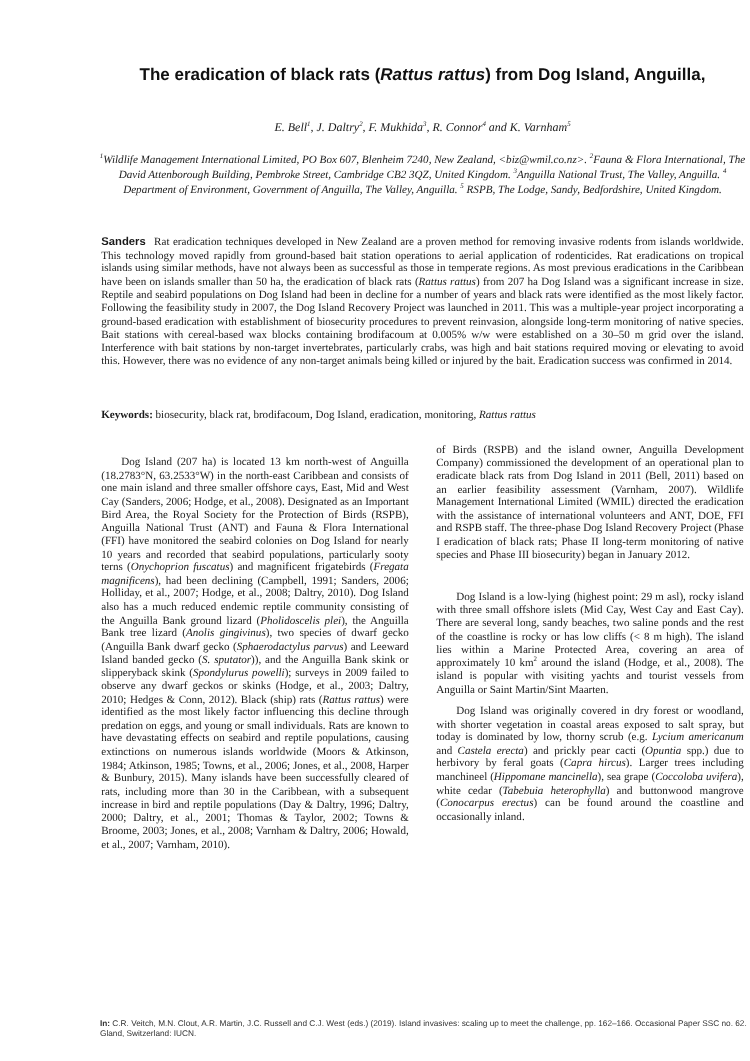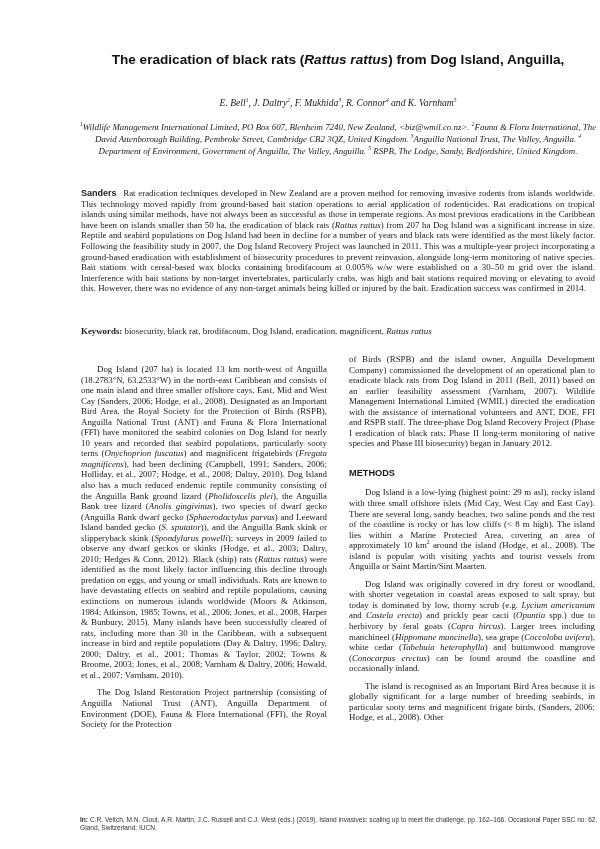--- a/index.html
+++ b/index.html
@@ -44,35 +44,32 @@
   <div class="authors" id="authors"><span>E. Bell<sup>1</sup></span>, <span>J. Daltry<sup>2</sup></span>, <span>F. Mukhida<sup>3</sup></span>, <span>R. Connor<sup>4</sup></span> and <span>K. Varnham<sup>5</sup></span></div>
 
   <div class="affil" id="affils"><sup>1</sup><span>Wildlife Management International Limited, PO Box 607, Blenheim 7240, New Zealand, &lt;biz@wmil.co.nz&gt;. </span><sup>2</sup><span>Fauna &amp; Flora International, The David Attenborough Building, Pembroke Street, Cambridge CB2 3QZ, United Kingdom. </span><sup>3</sup><span>Anguilla National Trust, The Valley, Anguilla. </span><sup>4</sup><span> Department of Environment, Government of Anguilla, The Valley, Anguilla. </span><sup>5</sup><span> RSPB, The Lodge, Sandy, Bedfordshire, United Kingdom.</span></div>
 
   <div class="abstract">
     <span class="lbl">Sanders</span>
     <span>Rat eradication techniques developed in New Zealand are a proven method for removing invasive rodents from islands worldwide. This technology moved rapidly from ground-based bait station operations to aerial application of rodenticides. Rat eradications on tropical islands using similar methods, have not always been as successful as those in temperate regions. As most previous eradications in the Caribbean have been on islands smaller than 50 ha, the eradication of black rats (</span><i>Rattus rattus</i><span>) from 207 ha Dog Island was a significant increase in size. Reptile and seabird populations on Dog Island had been in decline for a number of years and black rats were identified as the most likely factor. Following the feasibility study in 2007, the Dog Island Recovery Project was launched in 2011. This was a multiple-year project incorporating a ground-based eradication with establishment of biosecurity procedures to prevent reinvasion, alongside long-term monitoring of native species. Bait stations with cereal-based wax blocks containing brodifacoum at 0.005% w/w were established on a 30–50 m grid over the island. Interference with bait stations by non-target invertebrates, particularly crabs, was high and bait stations required moving or elevating to avoid this. However, there was no evidence of any non-target animals being killed or injured by the bait.  Eradication success was confirmed in 2014.</span>
   </div>
 
   <div class="keywords">
-    <span class="lbl">Keywords:</span><span> biosecurity, black rat, brodifacoum, Dog Island, eradication, magnificent, </span><i>Rattus rattus</i>
+    <span class="lbl">Keywords:</span><span> biosecurity, black rat, brodifacoum, Dog Island, eradication, monitoring, </span><i>Rattus rattus</i>
   </div>
 
   <div class="col col-left">
     <p>Dog Island (207 ha) is located 13 km north-west of Anguilla (18.2783°N, 63.2533°W) in the north-east Caribbean and consists of one main island and three smaller offshore cays, East, Mid and West Cay (Sanders, 2006; Hodge, et al., 2008).  Designated as an Important Bird Area, the Royal Society for the Protection of Birds (RSPB), Anguilla National Trust (ANT) and Fauna &amp; Flora International (FFI) have monitored the seabird colonies on Dog Island for nearly 10 years and recorded that seabird populations, particularly sooty terns (<i>Onychoprion fuscatus</i>) and magnificent frigatebirds (<i>Fregata magnificens</i>), had been declining (Campbell, 1991; Sanders, 2006; Holliday, et al., 2007; Hodge, et al., 2008; Daltry, 2010). Dog Island also has a much reduced endemic reptile community consisting of the Anguilla Bank ground lizard (<i>Pholidoscelis plei</i>), the Anguilla Bank tree lizard (<i>Anolis gingivinus</i>), two species of dwarf gecko (Anguilla Bank dwarf gecko (<i>Sphaerodactylus parvus</i>) and Leeward Island banded gecko (<i>S. sputator</i>)), and the Anguilla Bank skink or slipperyback skink (<i>Spondylurus powelli</i>); surveys in 2009 failed to observe any dwarf geckos or skinks (Hodge, et al., 2003; Daltry, 2010; Hedges &amp; Conn, 2012). Black (ship) rats (<i>Rattus rattus</i>) were identified as the most likely factor influencing this decline through predation on eggs, and young or small individuals. Rats are known to have devastating effects on seabird and reptile populations, causing extinctions on numerous islands worldwide (Moors &amp; Atkinson, 1984; Atkinson, 1985; Towns, et al., 2006; Jones, et al., 2008, Harper &amp; Bunbury, 2015). Many islands have been successfully cleared of rats, including more than 30 in the Caribbean, with a subsequent increase in bird and reptile populations (Day &amp; Daltry, 1996; Daltry, 2000; Daltry, et al., 2001; Thomas &amp; Taylor, 2002; Towns &amp; Broome, 2003; Jones, et al., 2008; Varnham &amp; Daltry, 2006; Howald, et al., 2007; Varnham, 2010).</p>
-    <p>The Dog Island Restoration Project partnership (consisting of Anguilla National Trust (ANT), Anguilla Department of Environment (DOE), Fauna &amp; Flora International (FFI), the Royal Society for the Protection</p>
   </div>
 
   <div class="col col-right">
     <p class="noindent">of Birds (RSPB) and the island owner, Anguilla Development Company) commissioned the development of an operational plan to eradicate black rats from Dog Island in 2011 (Bell, 2011) based on an earlier feasibility assessment (Varnham, 2007). Wildlife Management International Limited (WMIL) directed the eradication with the assistance of international volunteers and ANT, DOE, FFI and RSPB staff. The three-phase Dog Island Recovery Project (Phase I eradication of black rats; Phase II long-term monitoring of native species and Phase III biosecurity) began in January 2012.</p>
     <div class="gap"></div>
-    <div class="heading">METHODS</div>
     <div class="gap" style="height:4px"></div>
     <p><span>Dog Island is a low-lying (highest point: 29 m asl), rocky island with three small offshore islets (Mid Cay, West Cay and East Cay). There are several long, sandy beaches, two saline ponds and the rest of the coastline is rocky or has low cliffs (&lt; 8 m high). The island lies within a Marine Protected Area, covering an area of approximately 10 km</span><sup>2</sup><span> around the island (Hodge, et al., 2008). The island is popular with visiting yachts and tourist vessels from Anguilla or Saint Martin/Sint Maarten.</span></p>
     <p>Dog Island was originally covered in dry forest or woodland, with shorter vegetation in coastal areas exposed to salt spray, but today is dominated by low, thorny scrub (e.g. <i>Lycium americanum</i> and <i>Castela erecta</i>) and prickly pear cacti (<i>Opuntia</i> spp.) due to herbivory by feral goats (<i>Capra hircus</i>). Larger trees including manchineel (<i>Hippomane mancinella</i>), sea grape (<i>Coccoloba uvifera</i>), white cedar (<i>Tabebuia heterophylla</i>) and buttonwood mangrove (<i>Conocarpus erectus</i>) can be found around the coastline and occasionally inland.</p>
-    <p>The island is recognised as an Important Bird Area because it is globally significant for a large number of breeding seabirds, in particular sooty terns and magnificent frigate birds, (Sanders, 2006; Hodge, et al., 2008). Other</p>
   </div>
 
   <div class="footer">
     <span class="lbl">In: </span><span>C.R. Veitch, M.N. Clout, A.R. Martin, J.C. Russell and C.J. West (eds.) (2019). Island invasives: scaling up to meet the challenge, pp. 162–166. Occasional Paper SSC no. 62. Gland, Switzerland: IUCN.</span>
   </div>
 
 </div>
 
 </body></html>

